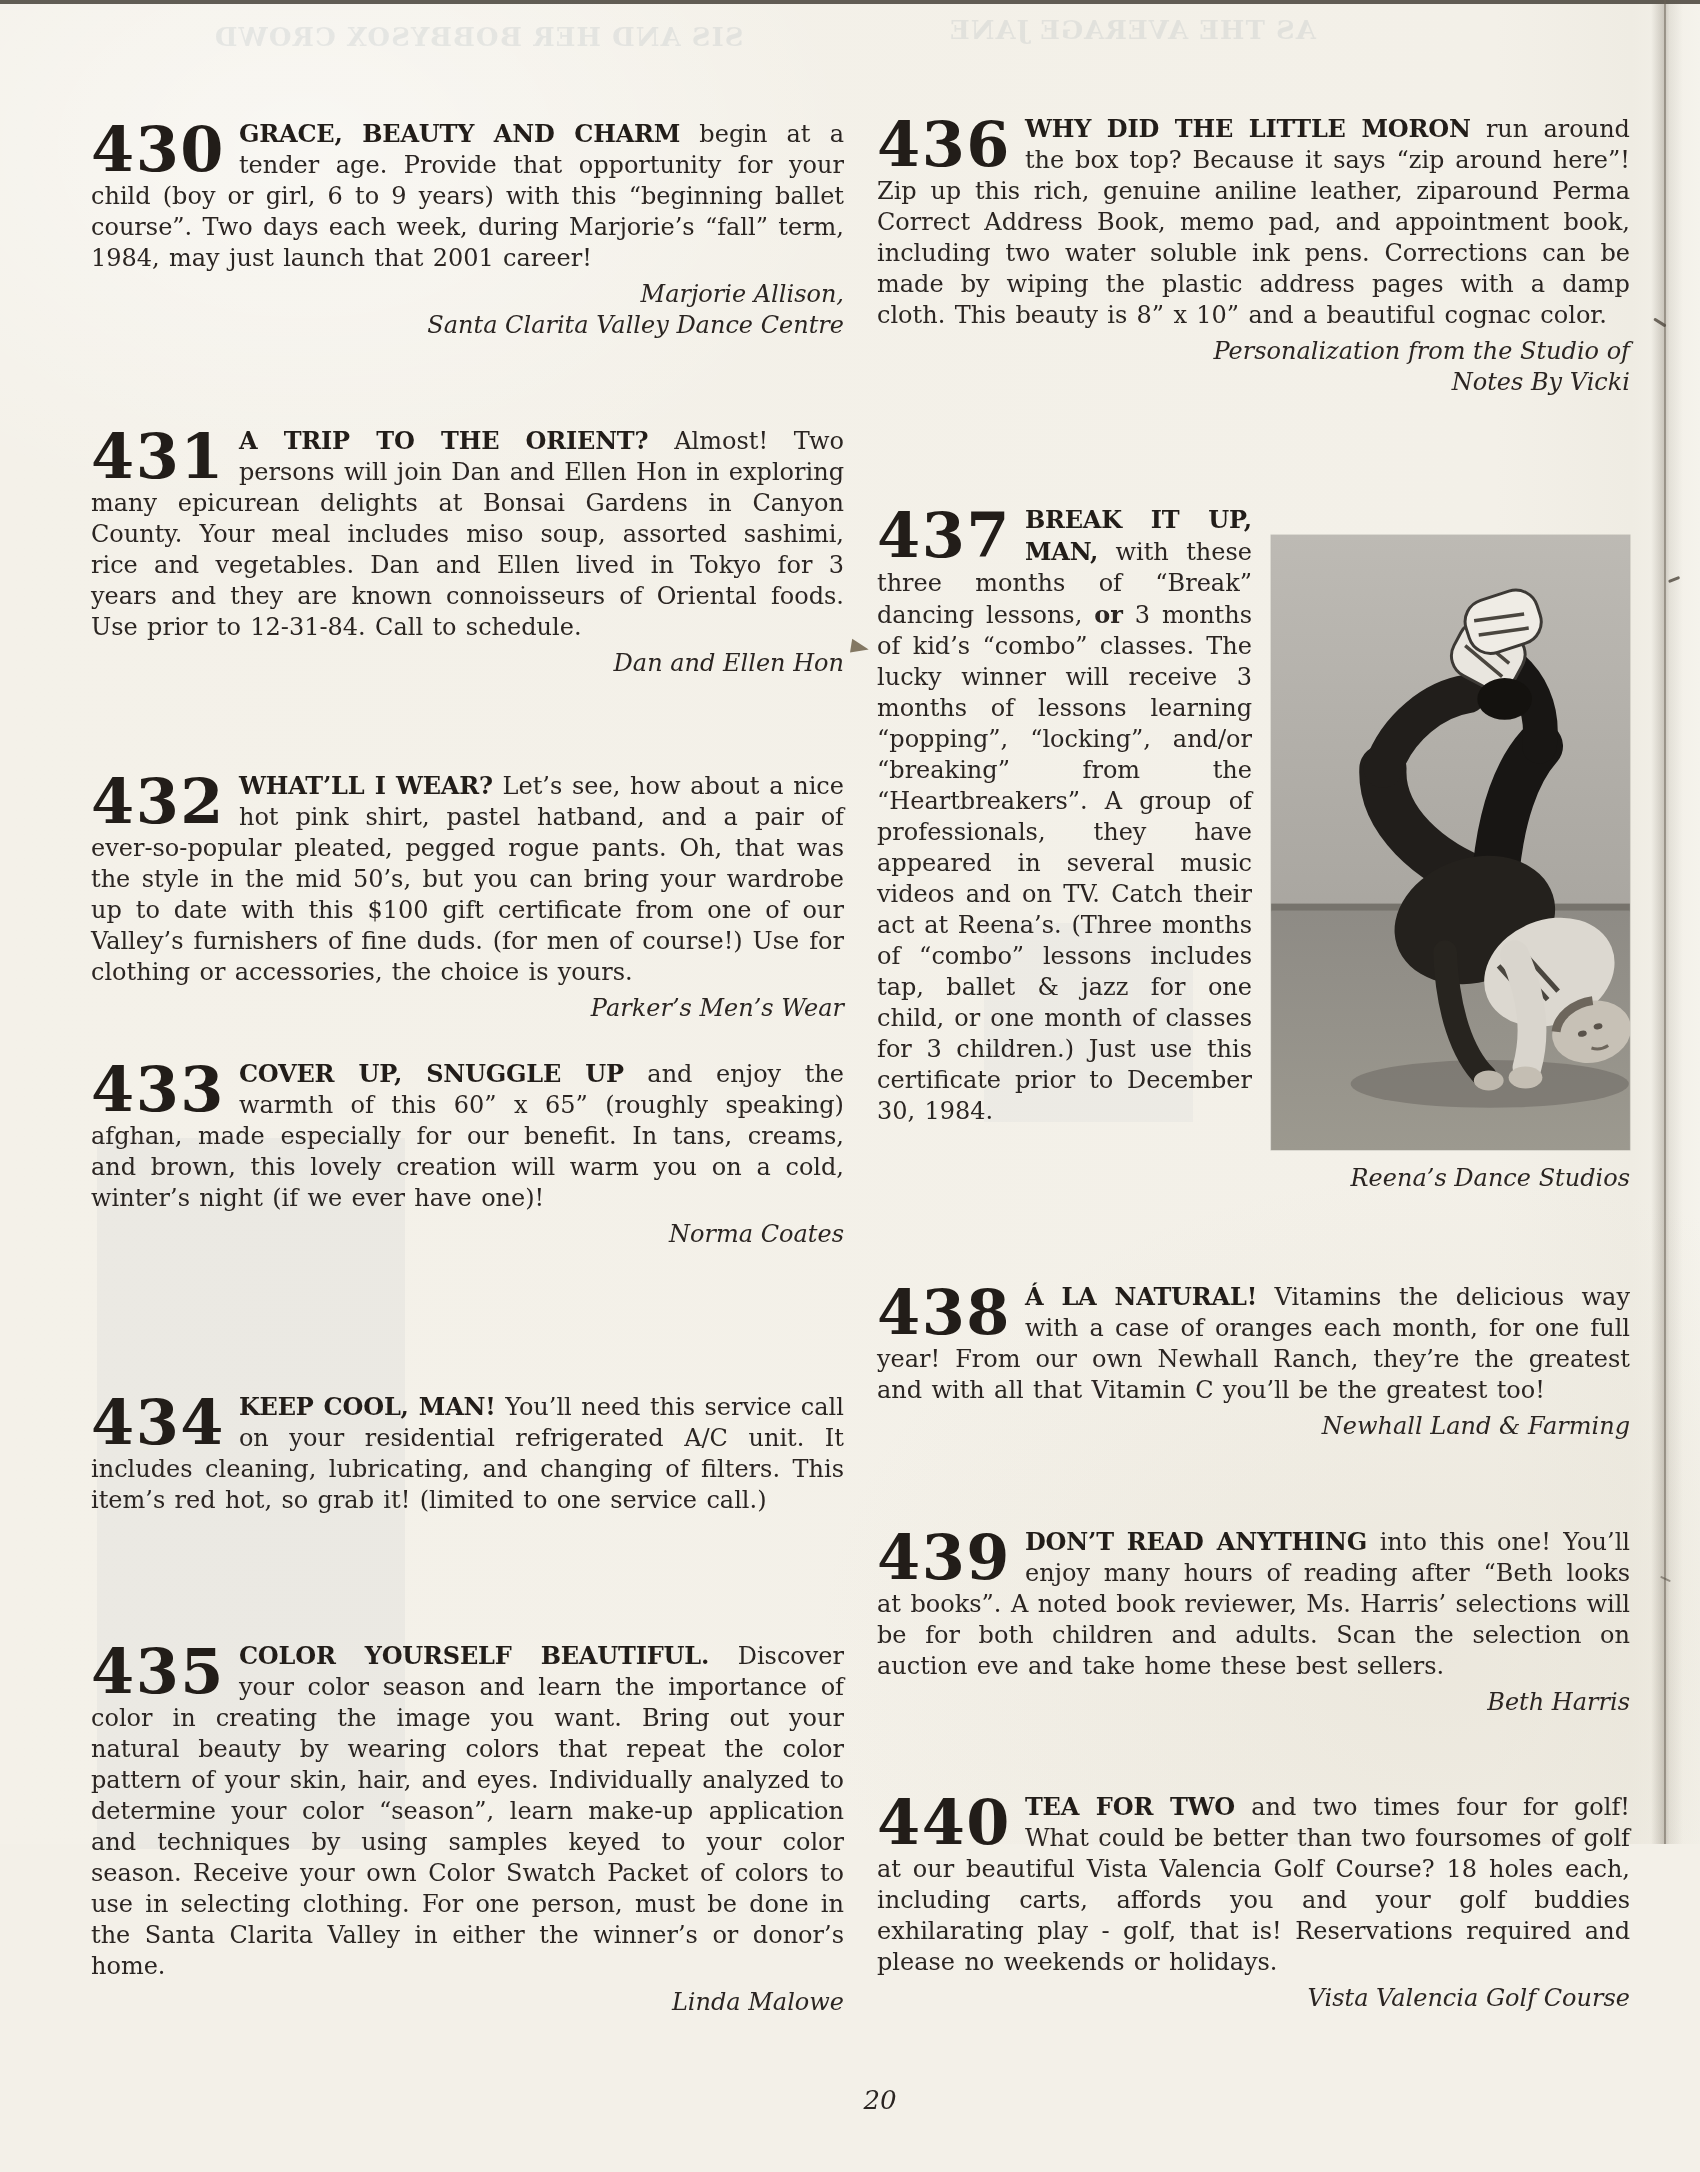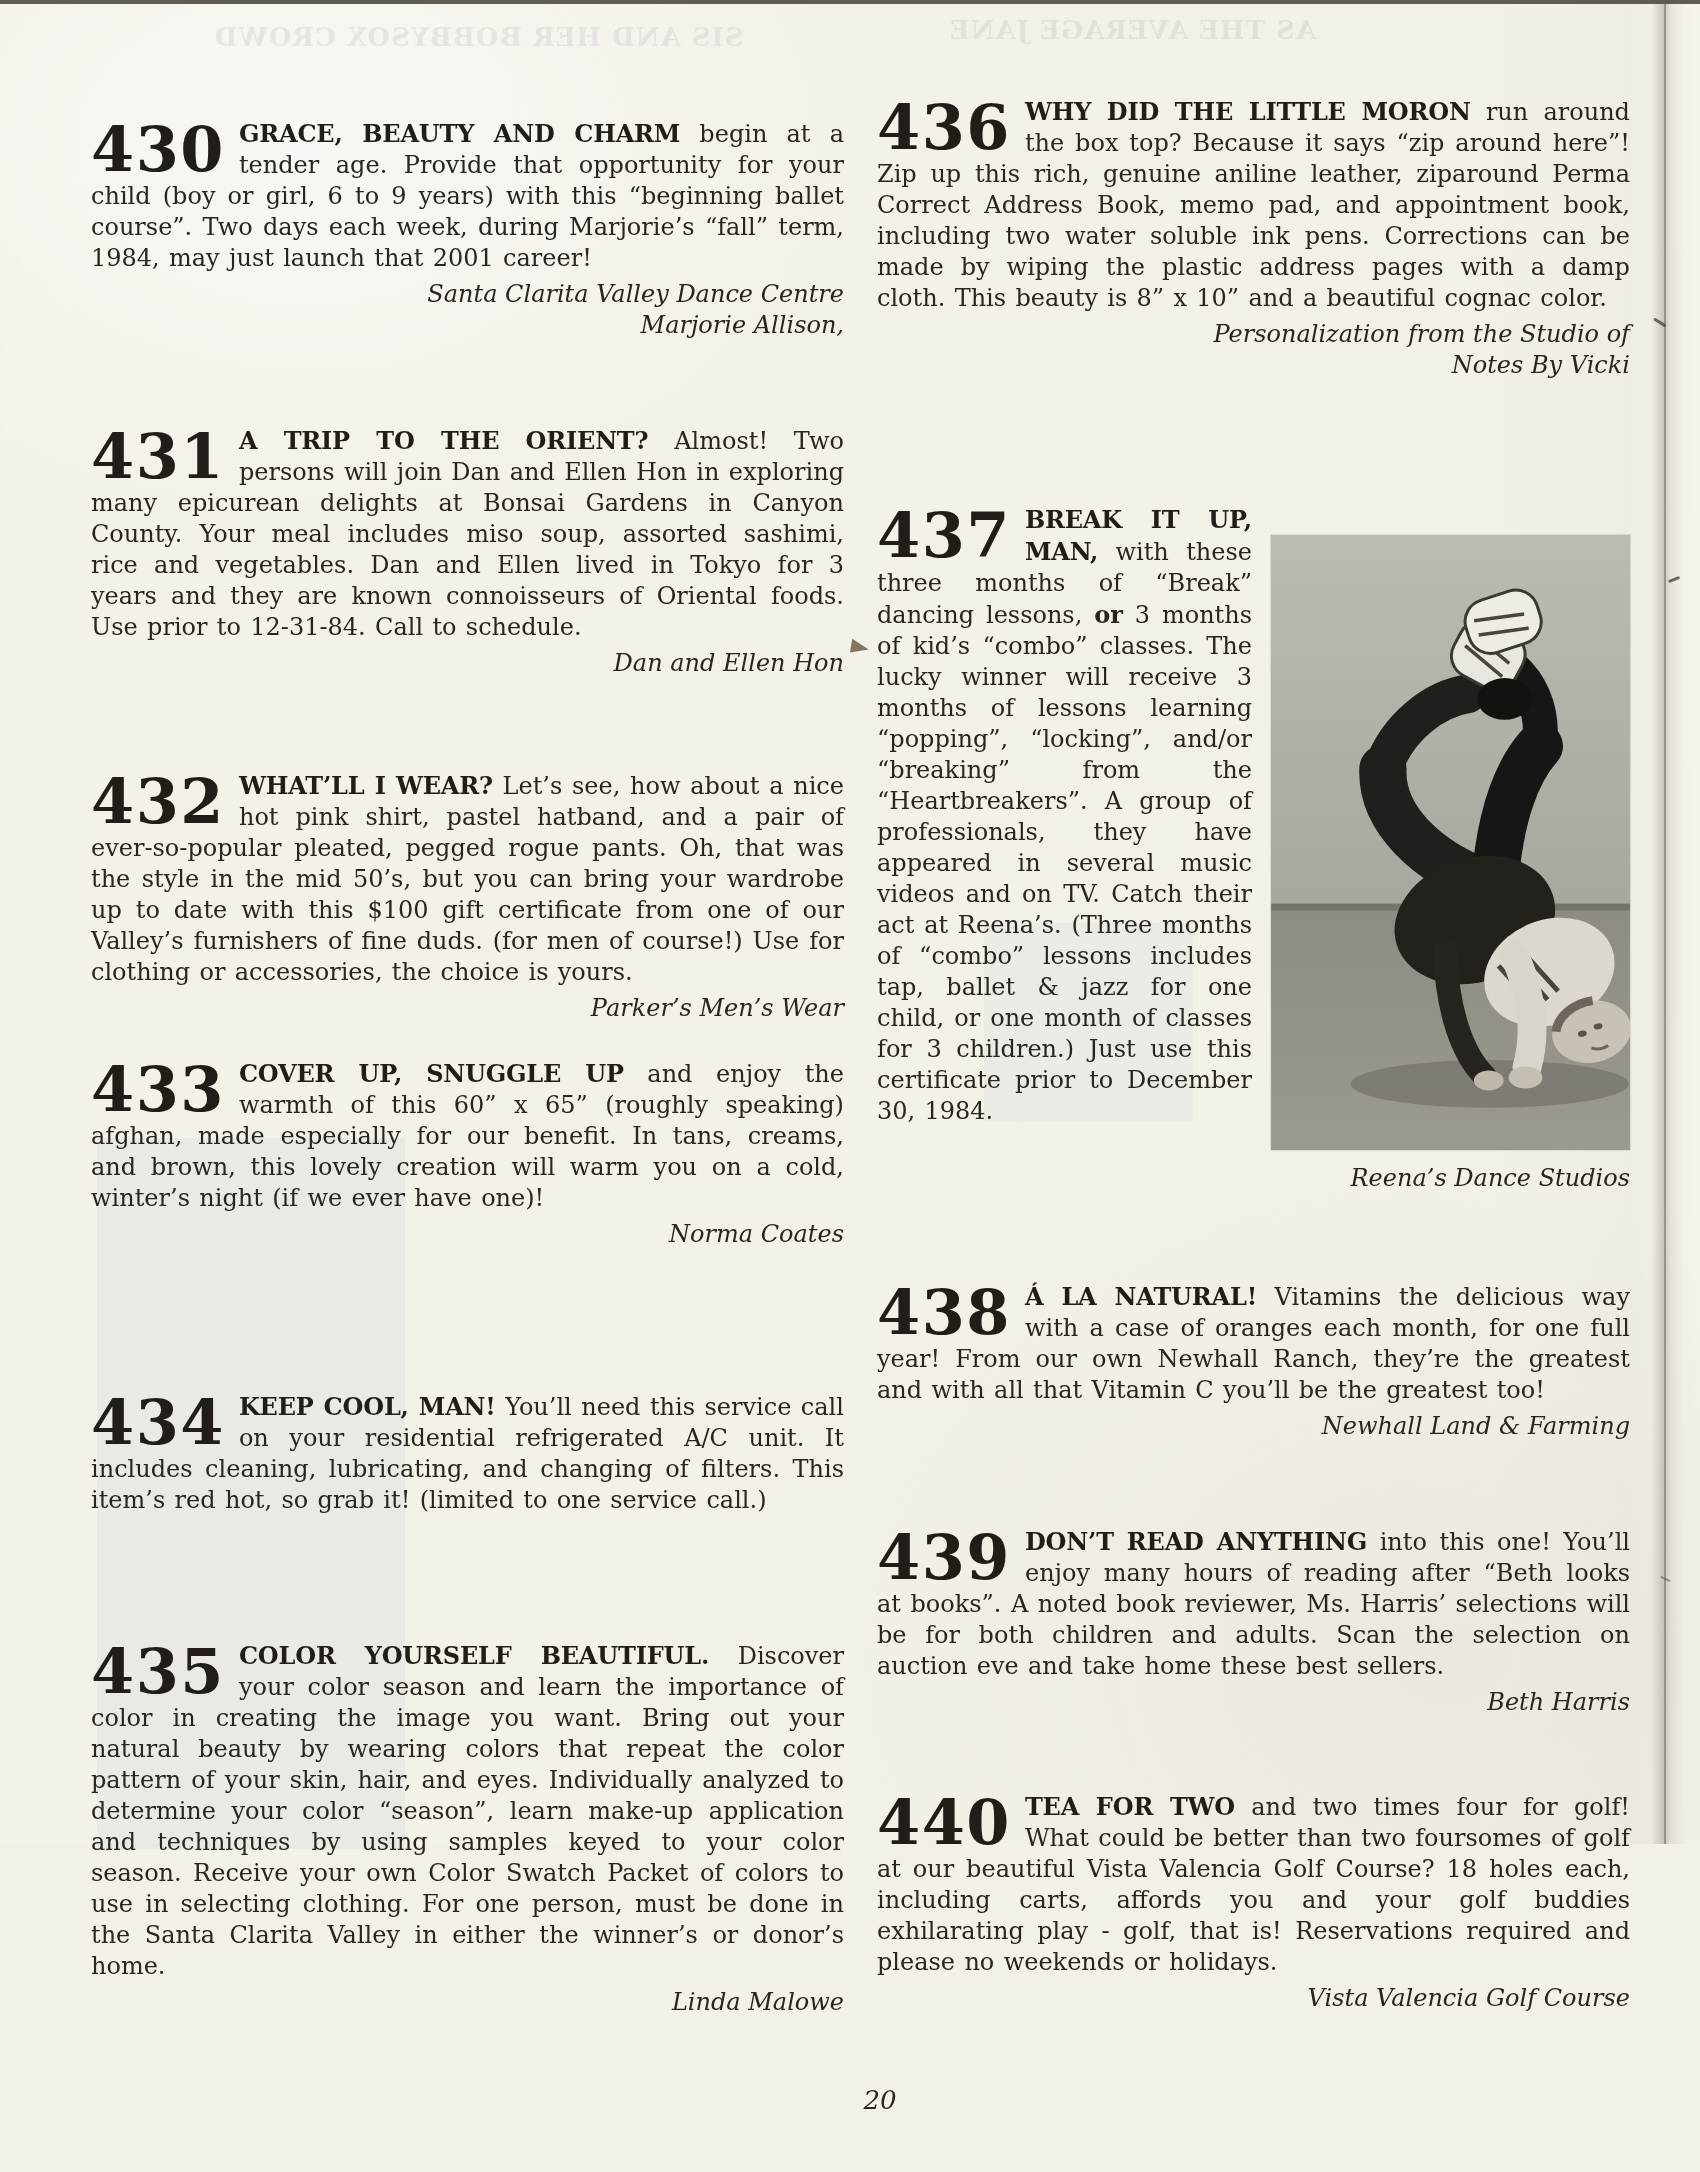--- a/index.html
+++ b/index.html
@@ -27,21 +27,21 @@
   .thru{position:absolute;background:rgba(140,155,165,.09);}
   #thru1{left:97px;top:1138px;width:308px;height:711px;}
   #thru2{left:984px;top:923px;width:209px;height:199px;background:rgba(140,155,165,.06);}
 
   .col{position:absolute;top:0;width:753px;height:2172px;}
   #col-left{left:91px;}
   #col-right{left:877px;}
   .item{position:absolute;left:0;width:753px;}
   #it430{top:118px}#it431{top:425px}#it432{top:770px}#it433{top:1058px}
   #it434{top:1391px}#it435{top:1640px}
-  #it436{top:96px}#it437{top:504px}#it438{top:1281px}#it439{top:1526px}#it440{top:1791px}
+  #it436{top:113px}#it437{top:504px}#it438{top:1281px}#it439{top:1526px}#it440{top:1791px}
 
   .num{float:left;font-weight:bold;font-size:62px;line-height:52px;
        padding:6px 14px 4px 0;letter-spacing:1.5px;color:#221d19;}
   .body{margin:0;font-size:24px;line-height:31px;text-align:justify;
         word-spacing:1.7px;color:#2b2522;}
   .title{font-weight:bold;letter-spacing:-0.2px;color:#221d19;}
   .credit{font-style:italic;text-align:right;font-size:24px;line-height:31px;
           margin-top:5px;color:#2b2522;clear:right;}
   .credit + .credit{margin-top:0;}
 
@@ -68,22 +68,22 @@
   <div class="thru" id="thru2"></div>
 
   <div class="col" id="col-left">
 
     <div class="item" id="it430">
       <p class="body">
         <span class="num">430</span>
         <b class="title">GRACE, BEAUTY AND CHARM</b>
         <span>begin at a tender age. Provide that opportunity for your child (boy or girl, 6 to 9 years) with this “beginning ballet course”. Two days each week, during Marjorie’s “fall” term, 1984, may just launch that 2001 career!</span>
       </p>
+      <div class="credit">Marjorie Allison,</div>
       <div class="credit">Santa Clarita Valley Dance Centre</div>
-      <div class="credit">Marjorie Allison,</div>
     </div>
 
     <div class="item" id="it431">
       <p class="body">
         <span class="num">431</span>
         <b class="title">A TRIP TO THE ORIENT?</b>
         <span>Almost! Two persons will join Dan and Ellen Hon in exploring many epicurean delights at Bonsai Gardens in Canyon County. Your meal includes miso soup, assorted sashimi, rice and vegetables. Dan and Ellen lived in Tokyo for 3 years and they are known connoisseurs of Oriental foods. Use prior to 12-31-84. Call to schedule.</span>
       </p>
       <div class="credit">Dan and Ellen Hon</div>
     </div>

